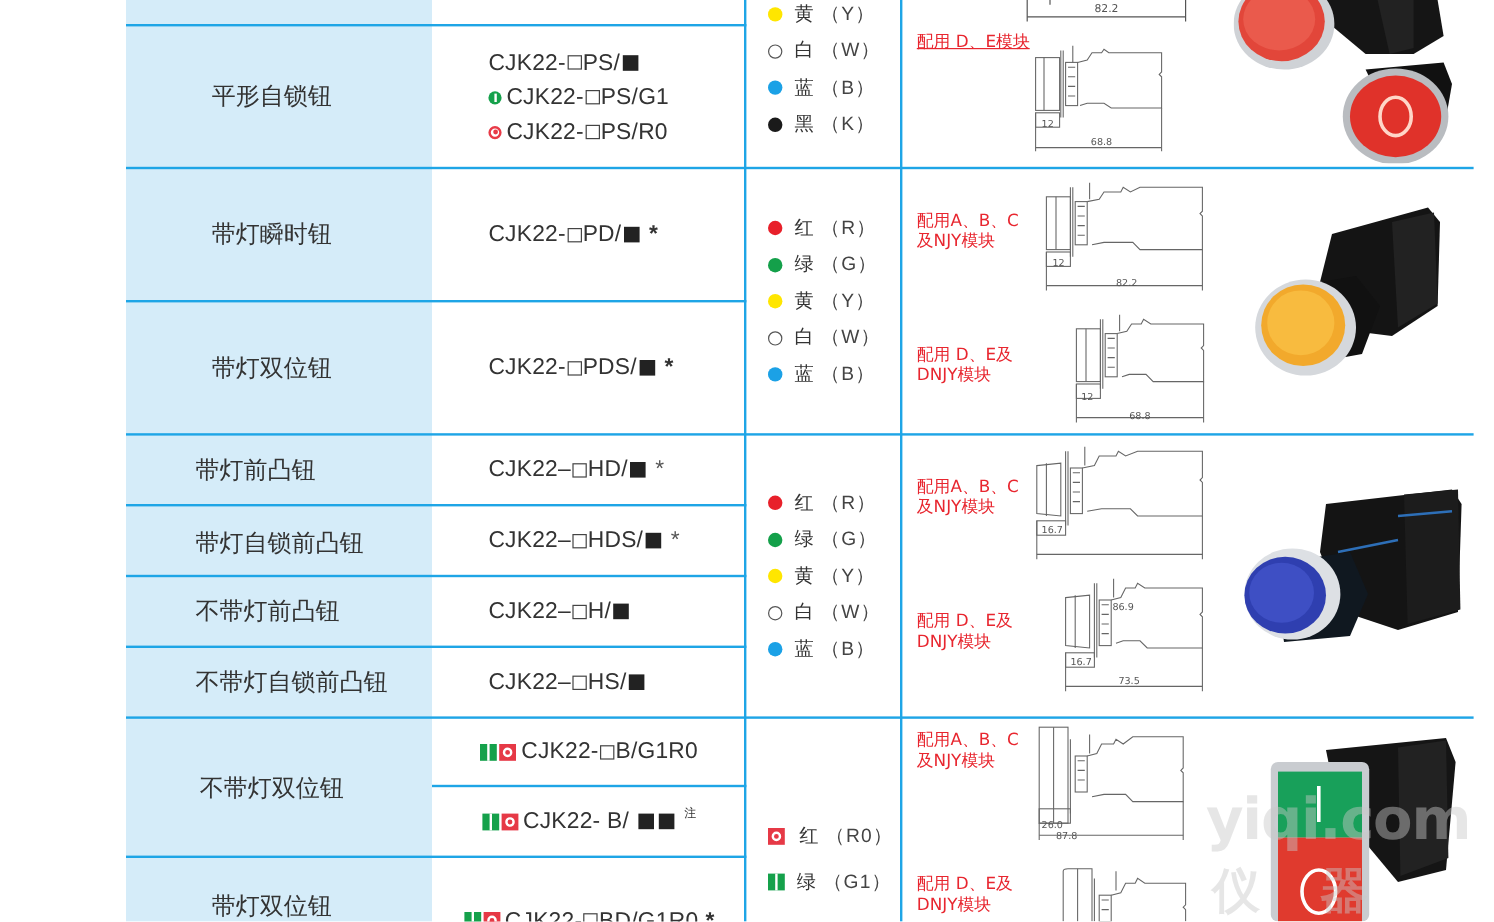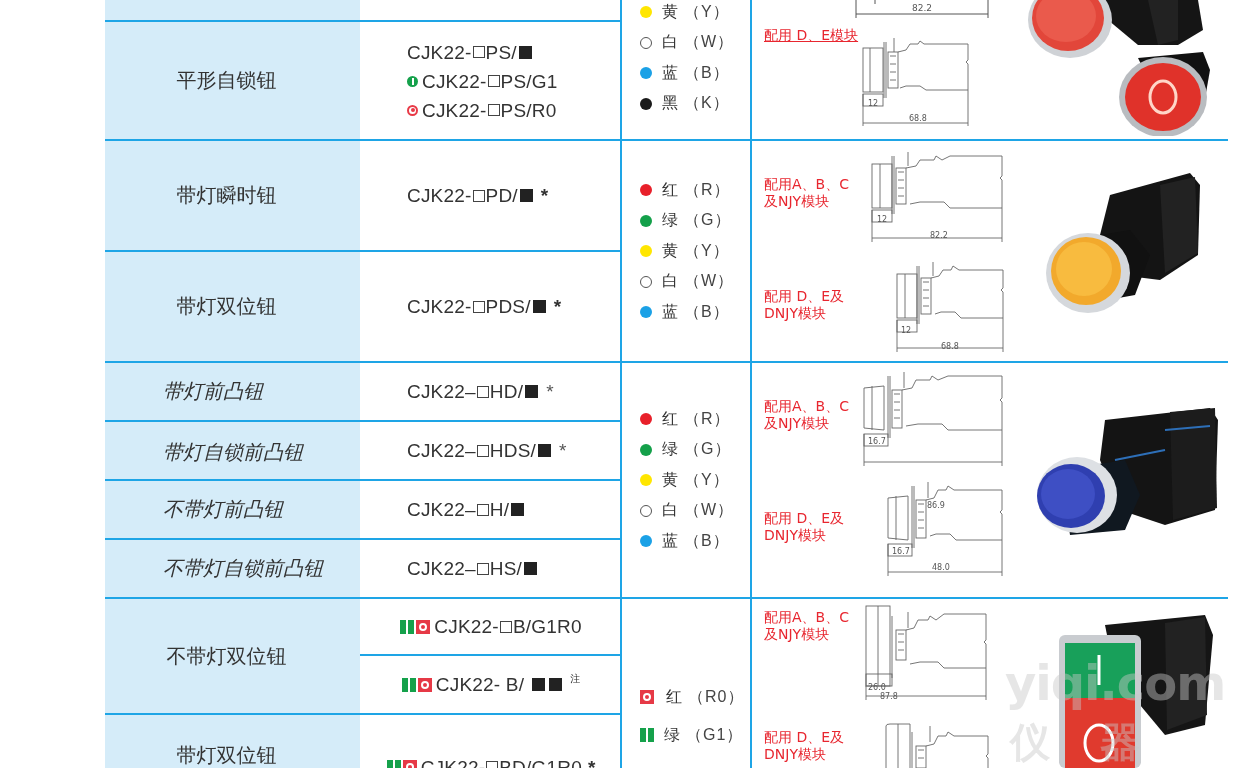--- a/index.html
+++ b/index.html
@@ -5,21 +5,21 @@
   html, body { margin:0; padding:0; }
   body { width:1245px; height:768px; overflow:hidden; background:#ffffff; position:relative;
          font-family:"DejaVu Sans","Liberation Sans",sans-serif; color:#333; }
   .abs { position:absolute; }
   .namecol { position:absolute; left:105px; width:255px; background:#d5ecf9; }
   .hline { position:absolute; height:2px; background:#1ea5e6; }
   .vline { position:absolute; width:2px; background:#1ea5e6; }
   .rowname { position:absolute; left:99px; width:255px; display:flex; align-items:center;
              font-size:20px; color:#333; }
   .rowname.center { justify-content:center; }
-  .rowname.left { padding-left:64px; box-sizing:border-box;font-style:italic; }
+  .rowname.left { padding-left:64px; box-sizing:border-box; }
   .model { position:absolute; left:362px; width:258px; display:flex; flex-direction:column;
            justify-content:center; font-family:"Liberation Sans",sans-serif; font-size:19px; color:#333; }
   .model .line { white-space:nowrap; line-height:29px; padding-left:45px; display:flex; align-items:center; }
   .model.centered .line { padding-left:0; justify-content:center; }
   .ml-text { letter-spacing:0.2px; }
   .sq { display:inline-block; width:13px; height:13px; background:#222; margin:0 2px; vertical-align:middle; }
   .osq { display:inline-block; width:12px; height:12px; border:1.4px solid #444; box-sizing:border-box; margin:0 1px; vertical-align:middle; }
   .star { margin-left:6px; font-weight:bold; }
   .star.light { font-weight:normal; color:#555; }
   .dot-g { display:inline-block; width:11px; height:11px; border-radius:50%; background:#15a14b; margin-right:4px; position:relative; }
@@ -424,21 +424,21 @@
       <path d="M40 18 L48 16 L52 8 L60 8 L62 4 L68 8 L116 8 L116 28 L114 30 L116 32 L116 58 L70 58 L64 52 L50 52 L44 54"></path>
       <line x1="42" y1="0" x2="42" y2="16"></line>
       <rect x="2" y="62" width="24" height="12"></rect>
       <line x1="2" y1="62" x2="2" y2="94"></line>
         <line x1="116" y1="58" x2="116" y2="94"></line>
       <line x1="2" y1="90" x2="116" y2="90"></line>
     </g>
   </svg>
 </div>
 <div class="abs" style="left:892px;top:547px;font-size:8px;color:#555;">16.7</div>
-<div class="abs" style="left:932px;top:563px;font-size:8px;color:#555;">48.0</div>
+<div class="abs" style="left:932px;top:563px;font-size:8px;color:#555;">73.5</div>
 
 <div class="dwg" style="left:864px;top:604px;width:128px;height:98px;">
   <svg width="128" height="98" viewBox="0 0 128 98">
     <g fill="none" stroke="#666" stroke-width="0.9">
       <rect x="2" y="2" width="24" height="80"></rect>
         <line x1="14" y1="2" x2="14" y2="82"></line>
       <line x1="28" y1="12" x2="28" y2="74"></line>
       <rect x="32" y="26" width="10" height="30"></rect>
       <line x1="34" y1="30" x2="40" y2="30"></line>
         <line x1="34" y1="38" x2="40" y2="38"></line>

